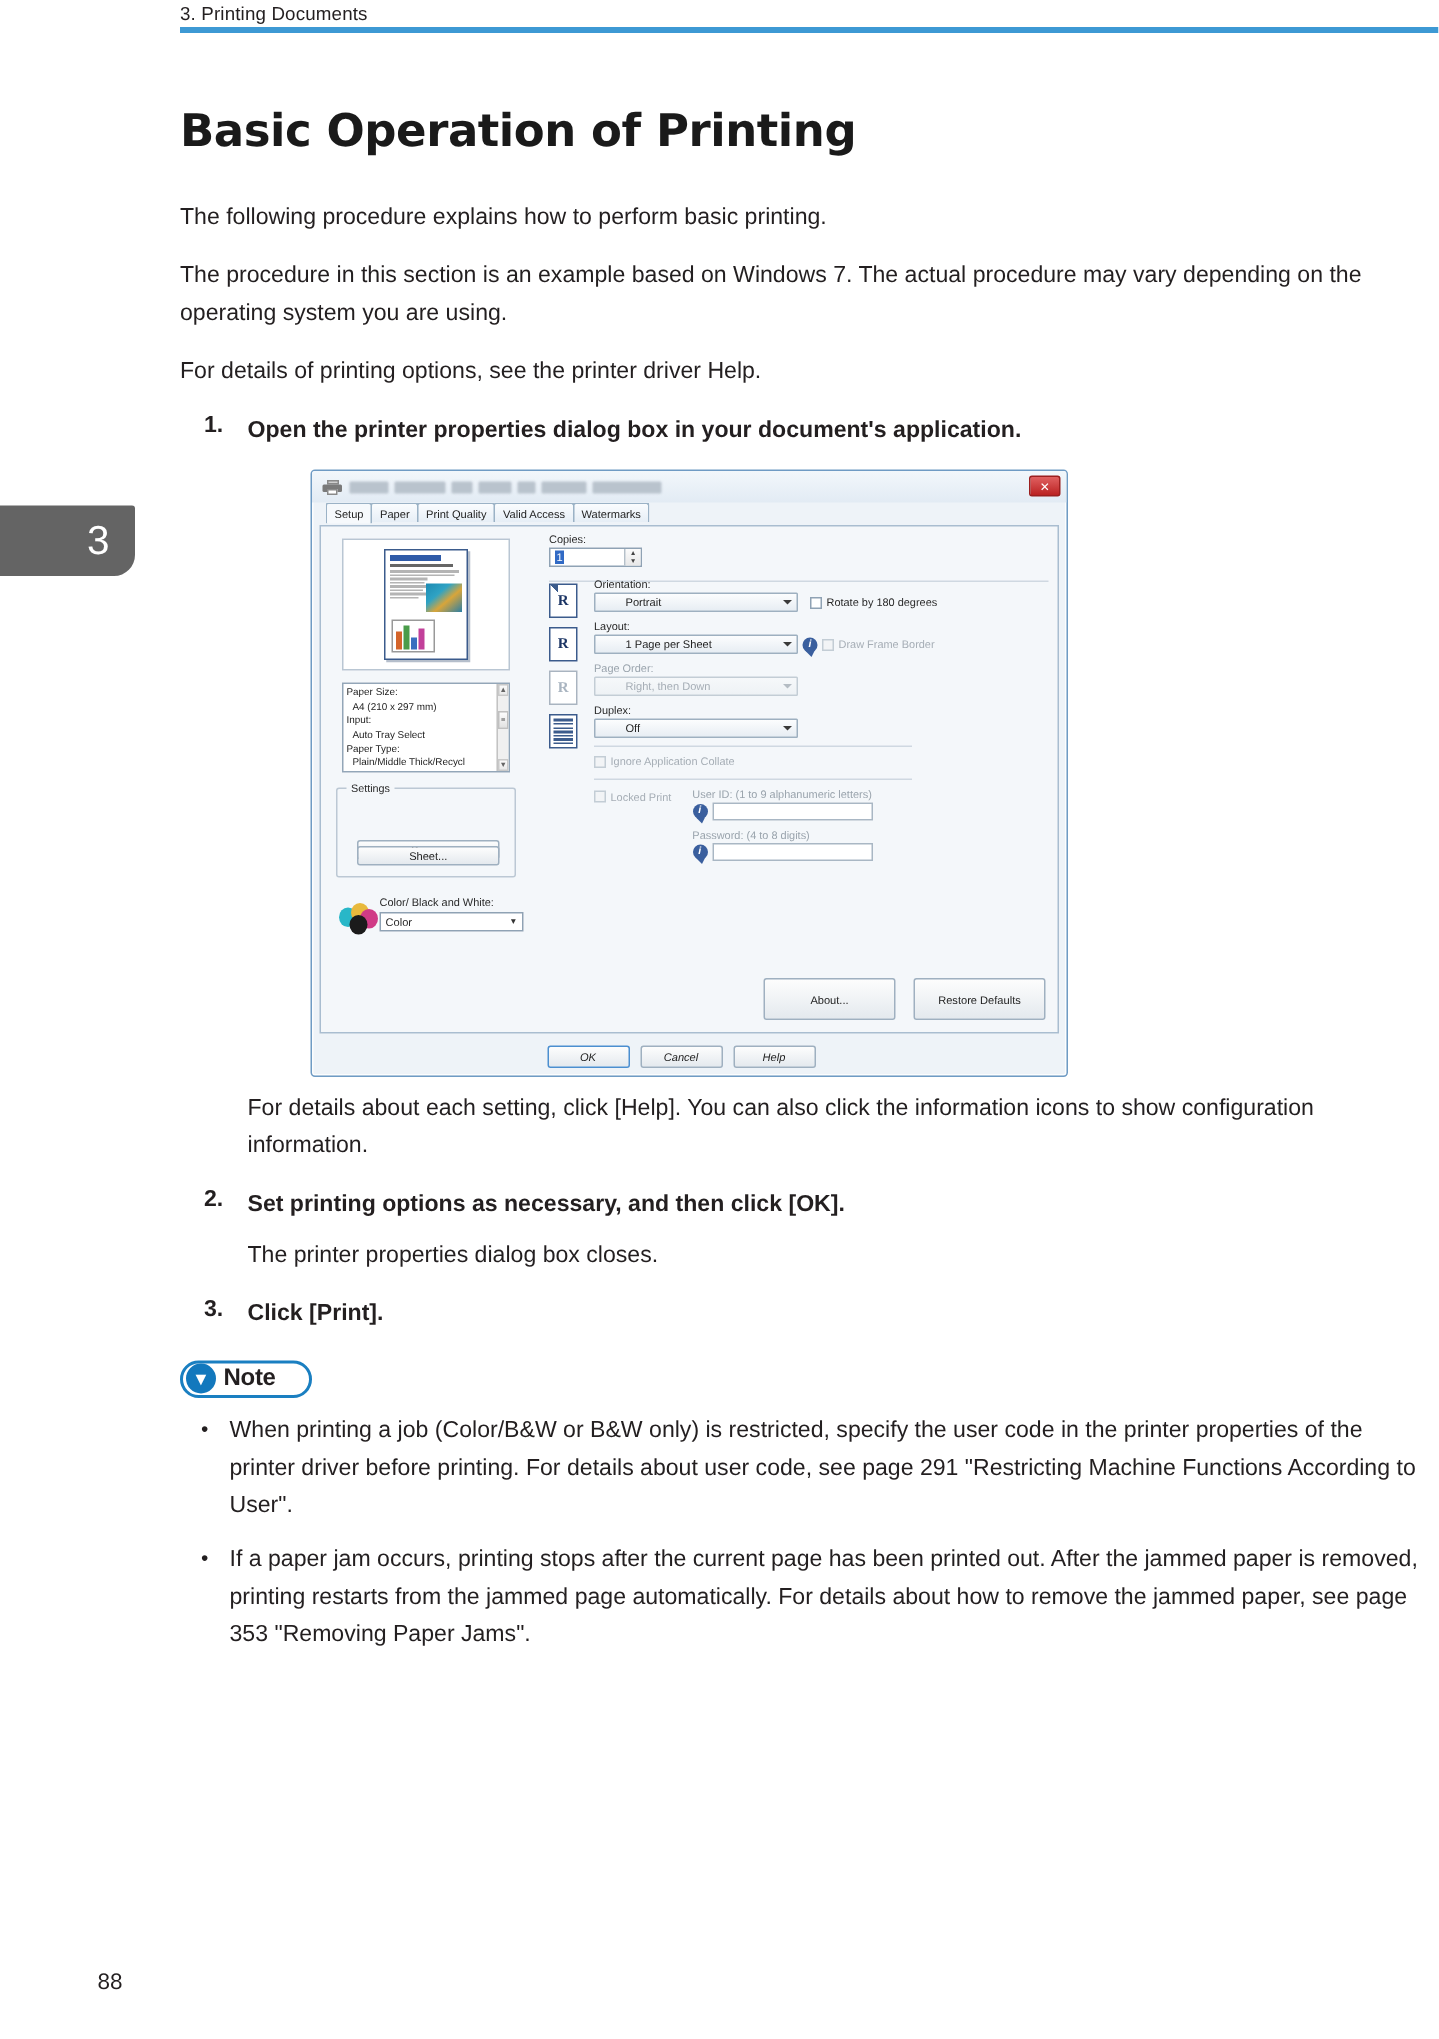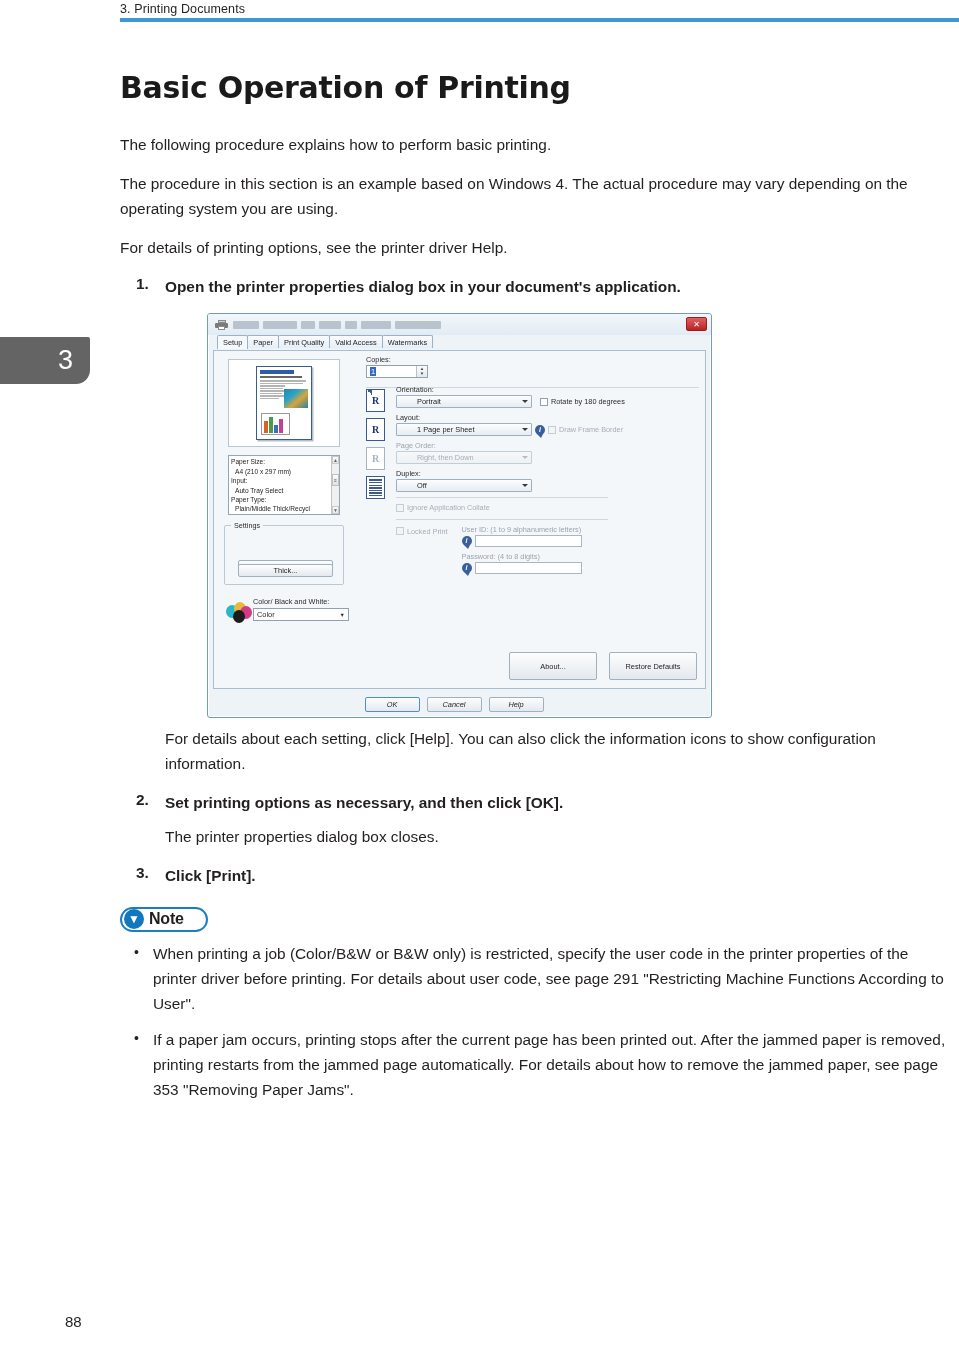--- a/index.html
+++ b/index.html
@@ -249,21 +249,21 @@
 
 <div id="chapter-tab">
   <span>3</span>
 </div>
 
 <div id="content">
 
   <h1 id="page-title">Basic Operation of Printing</h1>
 
   <p class="body">The following procedure explains how to perform basic printing.</p>
-  <p class="body">The procedure in this section is an example based on Windows 4. The actual procedure may vary depending on the operating system you are using.</p>
+  <p class="body">The procedure in this section is an example based on Windows 7. The actual procedure may vary depending on the operating system you are using.</p>
   <p class="body">For details of printing options, see the printer driver Help.</p>
 
   <ol class="steps">
 
     <li>
       <span class="step-num">1.</span>
       <div class="step-title">Open the printer properties dialog box in your document's application.</div>
 
       <div id="dialog-figure">
         <div class="dlg">
@@ -330,21 +330,21 @@
                 <div class="scroll">
                   <div class="ar">▲</div>
                   <div class="thumb">≡</div>
                   <div class="ar bot">▼</div>
                 </div>
               </div>
 
               <div class="group">
                 <div class="legend">Settings</div>
                 <div class="btn" style="top:34px">Save...</div>
-                <div class="btn" style="top:38px">Thick...</div>
+                <div class="btn" style="top:38px">Sheet...</div>
               </div>
 
               <div class="cbw-row">
                 <div class="color-ico">
                   <i class="c1"></i>
                     <i class="c2"></i>
                     <i class="c3"></i>
                     <i class="c4"></i>
                 </div>
                 <div class="cbw-label">Color/ Black and White:</div>

